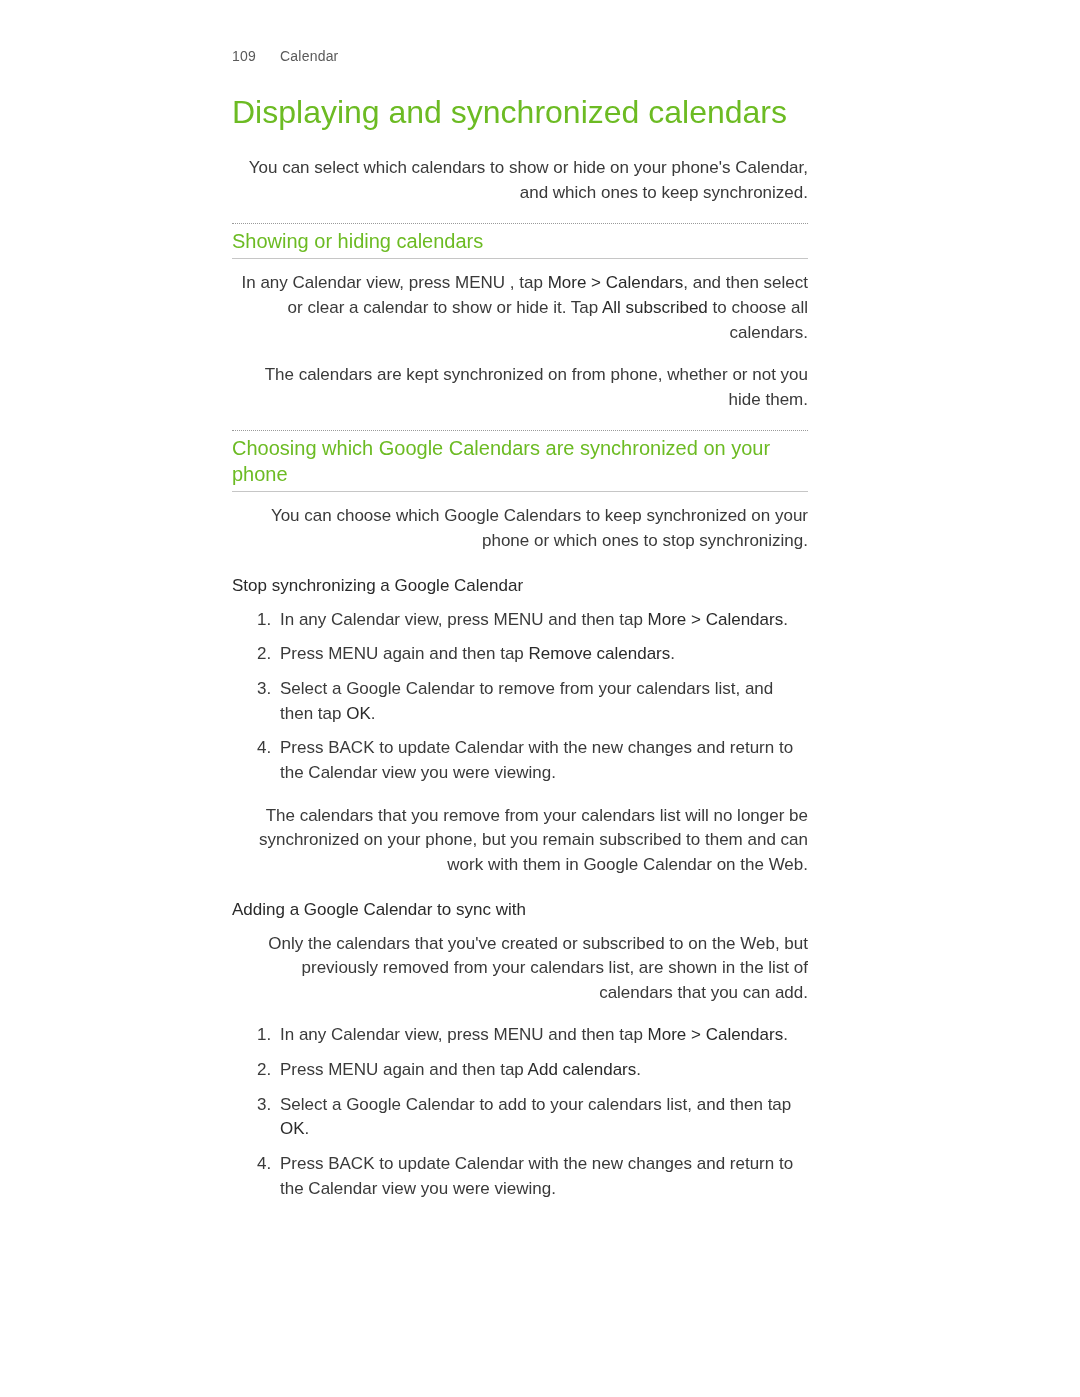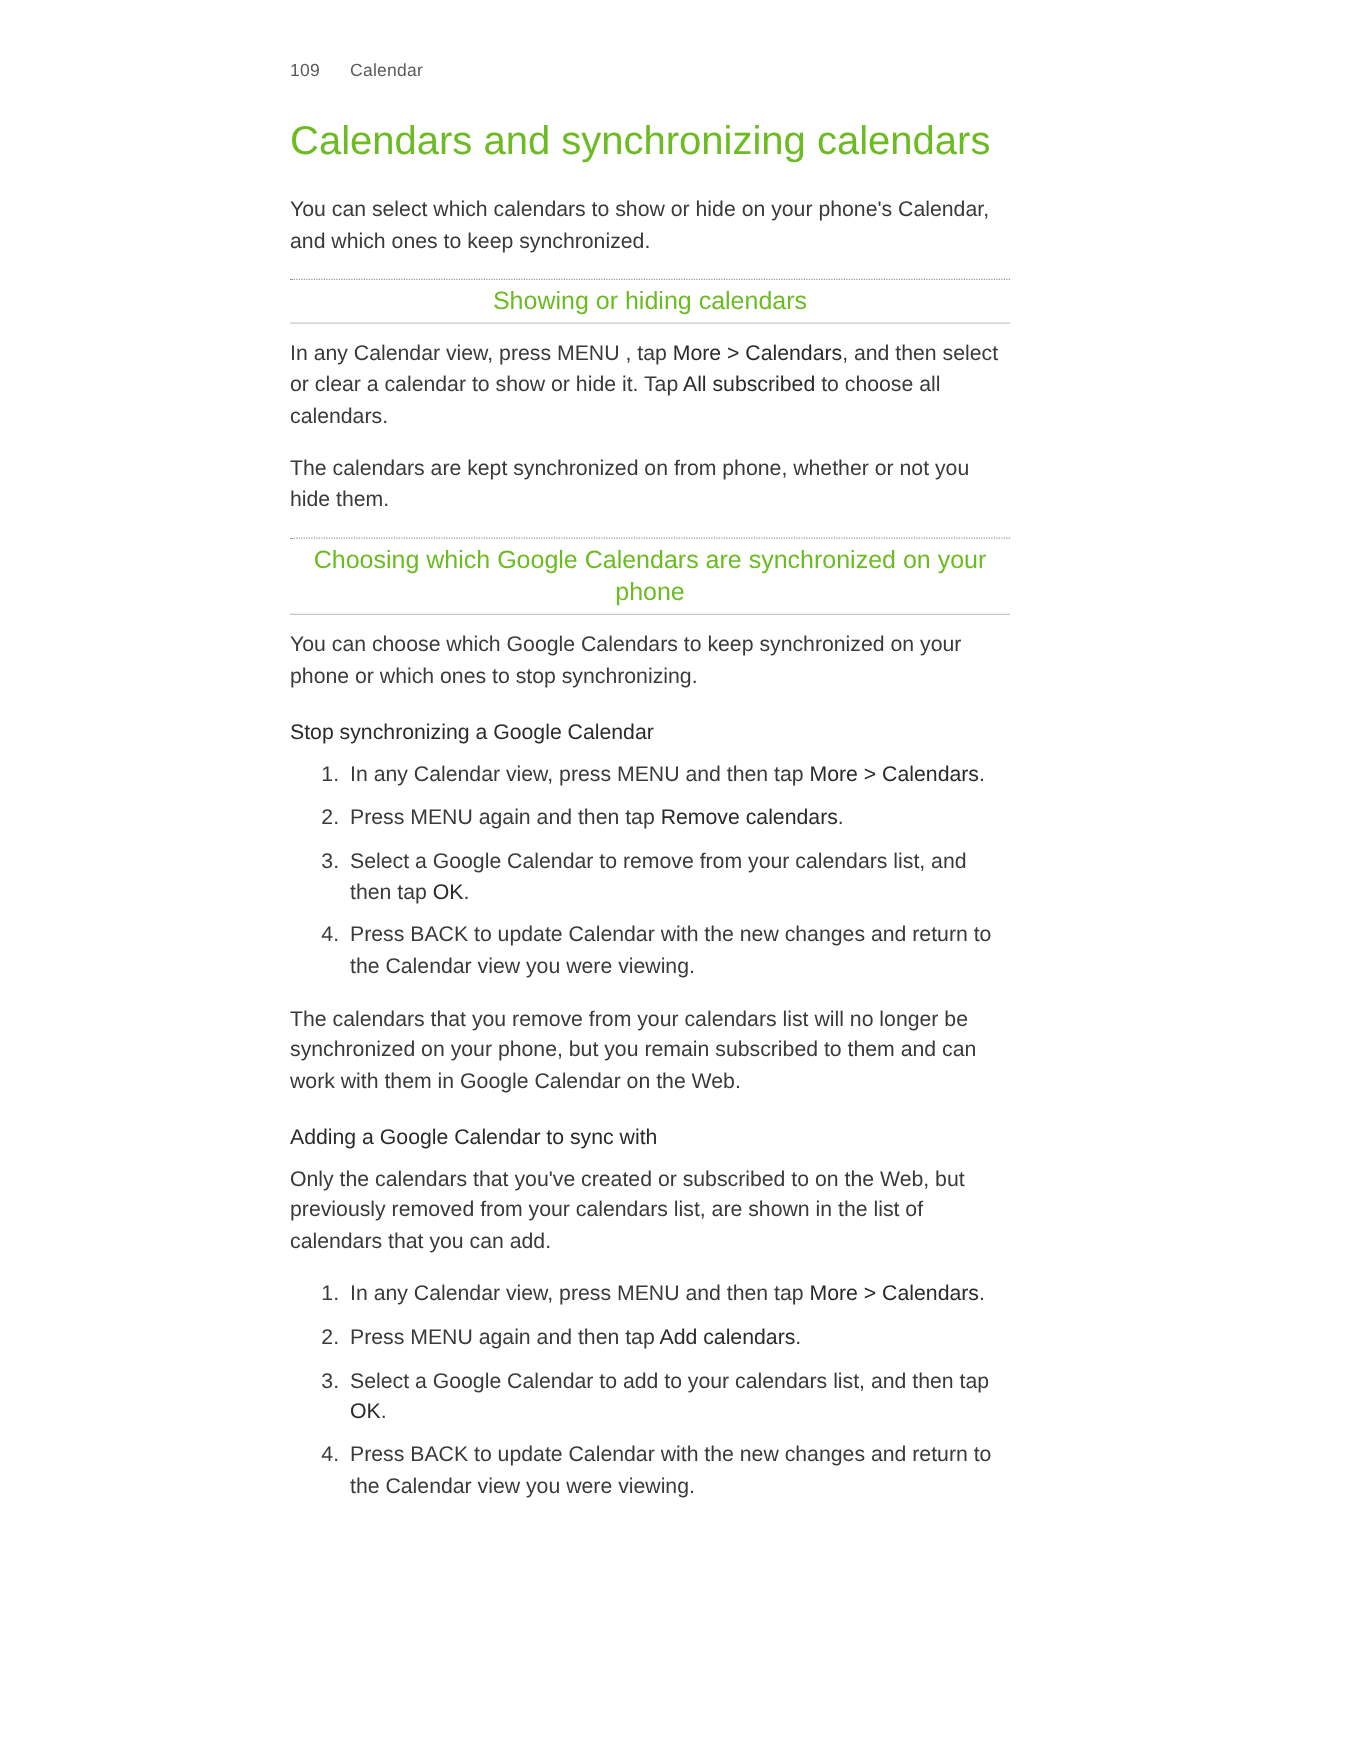--- a/index.html
+++ b/index.html
@@ -33,35 +33,35 @@
     font-weight: 400;
     color: #6cbb23;
     margin: 0 0 24px 0;
     line-height: 1.25;
   }
   p.body {
     font-size: 17px;
     line-height: 1.45;
     color: #3a3a3a;
     margin: 0 0 18px 0;
+    text-align: right;
   }
   .dotted-rule {
     border: none;
     border-top: 1px dotted #9a9a9a;
     margin: 10px 0 4px 0;
   }
   h2 {
     font-size: 20px;
     font-weight: 400;
     color: #6cbb23;
     margin: 0 0 12px 0;
     line-height: 1.3;
     border-bottom: 1px solid #c6c6c6;
     padding-bottom: 4px;
-    text-align: center;
   }
   h3 {
     font-size: 17px;
     font-weight: 400;
     color: #2a2a2a;
     margin: 22px 0 12px 0;
   }
   ol {
     margin: 12px 0 18px 0;
     padding-left: 44px;
@@ -80,21 +80,21 @@
 </head>
 <body>
 
 <div class="page">
 
   <div class="header-line">
     <span class="page-num">109</span>
     <span>Calendar</span>
   </div>
 
-  <h1>Calendars and synchronizing calendars</h1>
+  <h1>Displaying and synchronized calendars</h1>
 
   <p class="body">You can select which calendars to show or hide on your phone's Calendar, and which ones to keep synchronized.</p>
 
   <hr class="dotted-rule">
   <h2>Showing or hiding calendars</h2>
 
   <p class="body rich">
     <span>In any Calendar view, press MENU , tap </span><span class="bold">More &gt; Calendars</span><span>, and then select or clear a calendar to show or hide it. Tap </span><span class="bold">All subscribed</span><span> to choose all calendars.</span>
   </p>
 

